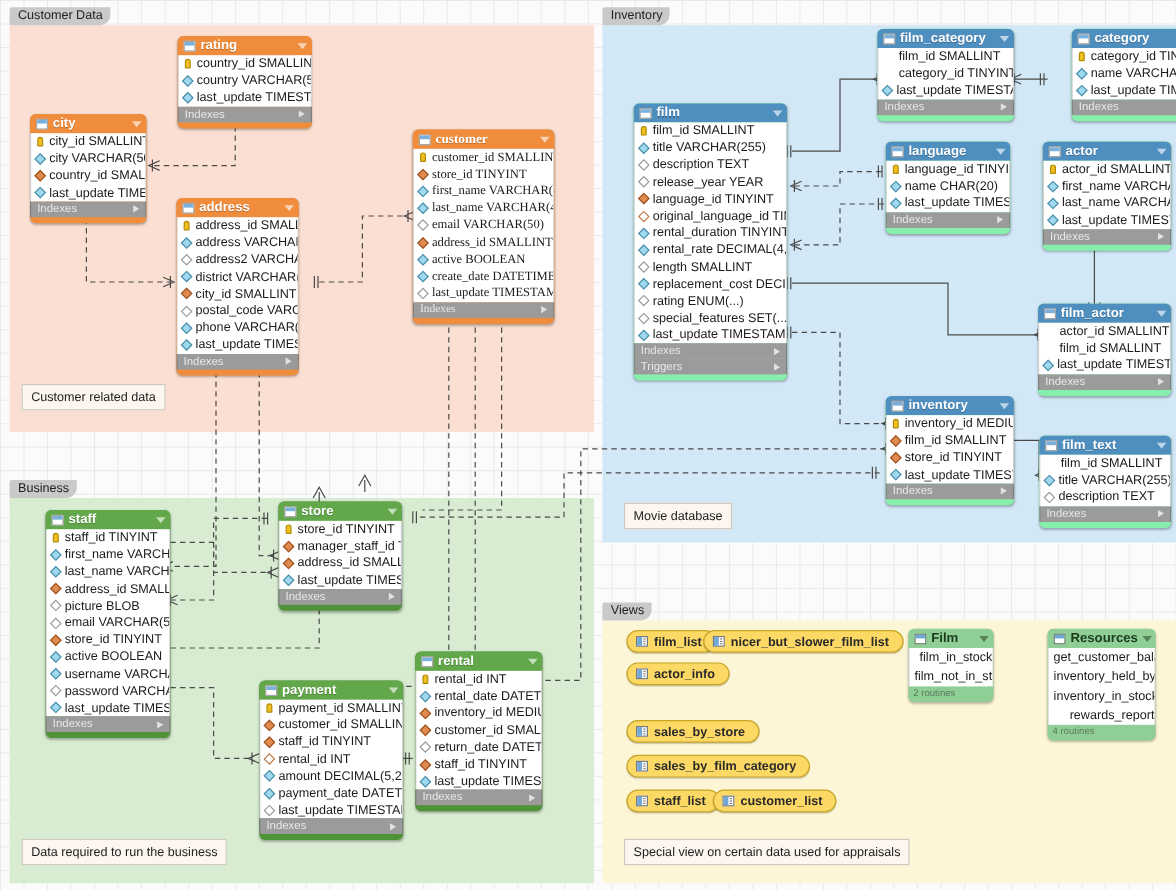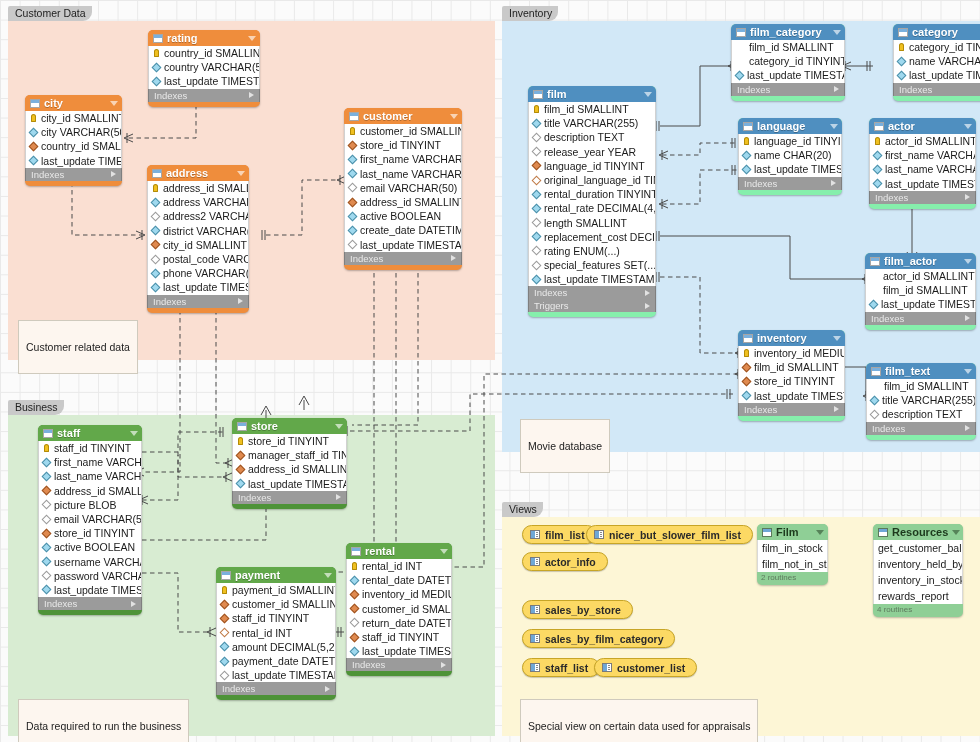--- a/index.html
+++ b/index.html
@@ -45,21 +45,21 @@
   #layer-views{left:502px;top:502px;width:478px;height:234px;}
   #layer-views .layer-body{background:#fdf6d6;}
 
   
   .note{
     position:absolute;
     background:#fdf6ef;
     border:1px solid #cfcabd;
     font-size:10.5px;
     color:#222;
-    padding:20px 7px;
+    padding:4px 7px;
     white-space:nowrap;
     box-sizing:border-box;
   }
 
   
   .tbl{
     position:absolute;
     box-sizing:border-box;
     border-radius:5px;
     padding-bottom:5px;
@@ -182,21 +182,21 @@
   .grp-head{
     height:16px;display:flex;align-items:center;gap:4px;
     padding:0 4px 0 5px;background:#8fcf96;
   }
   .grp-head .gname{flex:1;font-weight:bold;font-size:11px;color:#1d3a1d;white-space:nowrap;}
   .grp-head .caret{border-top-color:rgba(40,70,40,.55);}
   .gico{
     width:10px;height:9px;flex:0 0 auto;background:#fff;border:1px solid #5c7a5c;box-sizing:border-box;position:relative;
   }
   .gico:before{content:"";position:absolute;left:0;right:0;top:0;height:3px;background:#6fa7d6;}
-  .gbody{background:#fff;border-left:1px solid rgba(0,0,0,.15);border-right:1px solid rgba(0,0,0,.15);}
+  .gbody{background:#fff;border-left:1px solid rgba(0,0,0,.15);border-right:1px solid rgba(0,0,0,.15);text-align:right;}
   .gitem{height:16px;line-height:16px;padding-left:4px;font-size:10.5px;color:#1b1b1b;white-space:nowrap;overflow:hidden;}
   .gfoot{height:11px;line-height:11px;padding-left:4px;font-size:8px;color:#5d7a5d;}
 
   
   svg.links{position:absolute;left:0;top:0;width:980px;height:742px;overflow:visible;pointer-events:none;}
   svg.links path,svg.links line{fill:none;stroke:#4a4a4a;stroke-width:1;}
   svg.links .dash{stroke-dasharray:4.5 3.5;}
 </style>
 </head>
 <body>
@@ -421,21 +421,21 @@
         <span class="bullet b-d b-nn"></span>
         <span>last_update TIMESTAMP</span>
       </div>
   </div>
   <div class="section">
       <span>Indexes</span>
       <span class="arrow"></span>
     </div>
 </div>
 
-<div class="tbl t-orange" style="left:344px;top:108px;width:118px;">
+<div class="tbl t-orange" style="left:344px;top:108px;width:118px;font-family:Liberation Serif, serif;">
   <div class="tbl-head">
     <span class="tico"></span>
     <span class="tname">customer</span>
     <span class="caret"></span>
   </div>
   <div class="cols">
     <div class="col">
         <span class="bullet b-pk"></span>
         <span>customer_id SMALLINT</span>
       </div>
@@ -789,21 +789,21 @@
         <span class="bullet b-d b-nn"></span>
         <span>last_update TIMESTAMP</span>
       </div>
   </div>
   <div class="section">
       <span>Indexes</span>
       <span class="arrow"></span>
     </div>
 </div>
 
-<div class="tbl t-green" style="left:232px;top:418px;width:115px;">
+<div class="tbl t-green" style="left:232px;top:418px;width:103px;">
   <div class="tbl-head">
     <span class="tico"></span>
     <span class="tname">store</span>
     <span class="caret"></span>
   </div>
   <div class="cols">
     <div class="col">
         <span class="bullet b-pk"></span>
         <span>store_id TINYINT</span>
       </div>

